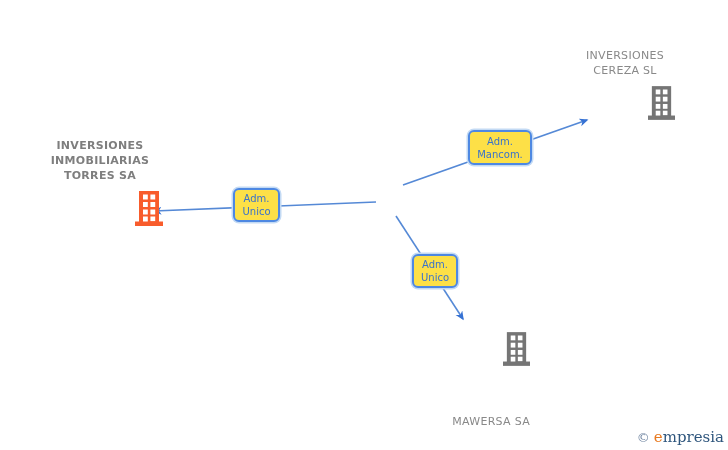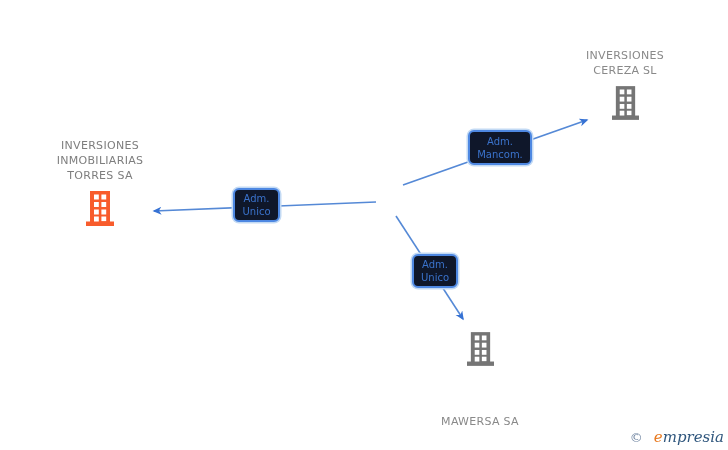--- a/index.html
+++ b/index.html
@@ -11,64 +11,64 @@
     overflow: hidden;
   }
   .canvas { position: absolute; inset: 0; width: 728px; height: 450px; }
 
   
   .node { position: absolute; display: flex; flex-direction: column; align-items: center; }
   .node-label {
     font-size: 11px; line-height: 15px; text-align: center;
     color: #898989; letter-spacing: 0.3px;
   }
-  .node-label.bold { font-weight: normal; color: #7E7E7E; }
+  .node-label.bold { font-weight: bold; color: #7E7E7E; }
   .icon-wrap { line-height: 0; }
 
   .node-torres   { left: 37px;  top: 138px; width: 126px; }
   .node-torres .icon-wrap  { margin-top: 8px;  color: #F85C2C; }
   .node-person   { left: 348px; top: 125px; width: 80px; }
   .node-person .node-label { line-height: 14px; }
   .node-person .icon-wrap  { margin-top: 14px; color: #6E6E6E; }
   .node-cereza   { left: 575px; top: 48px;  width: 100px; }
   .node-cereza .icon-wrap  { margin-top: 8px;  color: #757575; }
   .node-mawersa  { left: 430px; top: 332px; width: 100px; gap: 40px; }
   .node-mawersa .node-label { margin-top: 8px; }
   .node-mawersa .icon-wrap { color: #757575; }
 
   
   .edge-label {
     position: absolute; z-index: 3;
-    background: #0f172a;
+    background: #fde047;
     border: 2px solid #4E88E2;
     border-radius: 6px;
     box-shadow: 0 0 0 1.5px #C3DAF4;
     color: #3A72CB;
     font-size: 10px; line-height: 13px;
     display: flex; align-items: center; justify-content: center; text-align: center;
     box-sizing: border-box;
     padding: 2px;
   }
   .edge-label-left   { left: 233px; top: 188px; width: 47px; height: 34px; }
   .edge-label-cereza { left: 468px; top: 130px; width: 64px; height: 35px; }
   .edge-label-down   { left: 412px; top: 254px; width: 46px; height: 34px; }
 
   .edges-svg { position: absolute; inset: 0; z-index: 1; }
-  .node { z-index: 2; }
+  .node { z-index: 2; align-items: flex-end; }
 
   
   .brand {
     position: absolute; right: 4px; bottom: 5px; z-index: 4;
     display: flex; align-items: center; gap: 4px;
     text-decoration: none;
   }
   .brand .copy { color: #7287A3; font-size: 13px; }
   .brand .wordmark {
     font-family: "DejaVu Serif", "Liberation Serif", serif;
-    font-style: italic; font-size: 15px; line-height: 16px; margin-left: 7px;
+    font-size: 15px; line-height: 16px;
   }
   .brand .wm-e    { color: #E8791F; }
   .brand .wm-rest { color: #2F567D; }
 </style>
 </head>
 <body>
 
 <div class="canvas">
 
   <svg class="edges-svg" width="728" height="450" viewBox="0 0 728 450">

